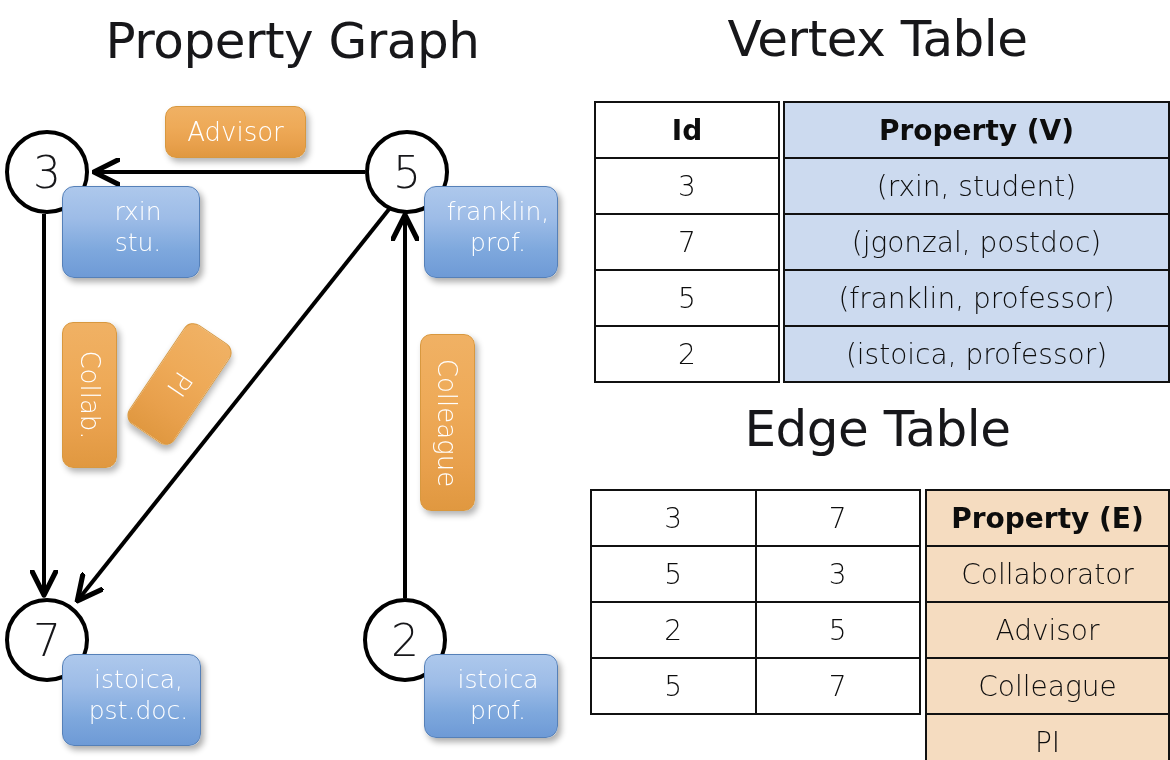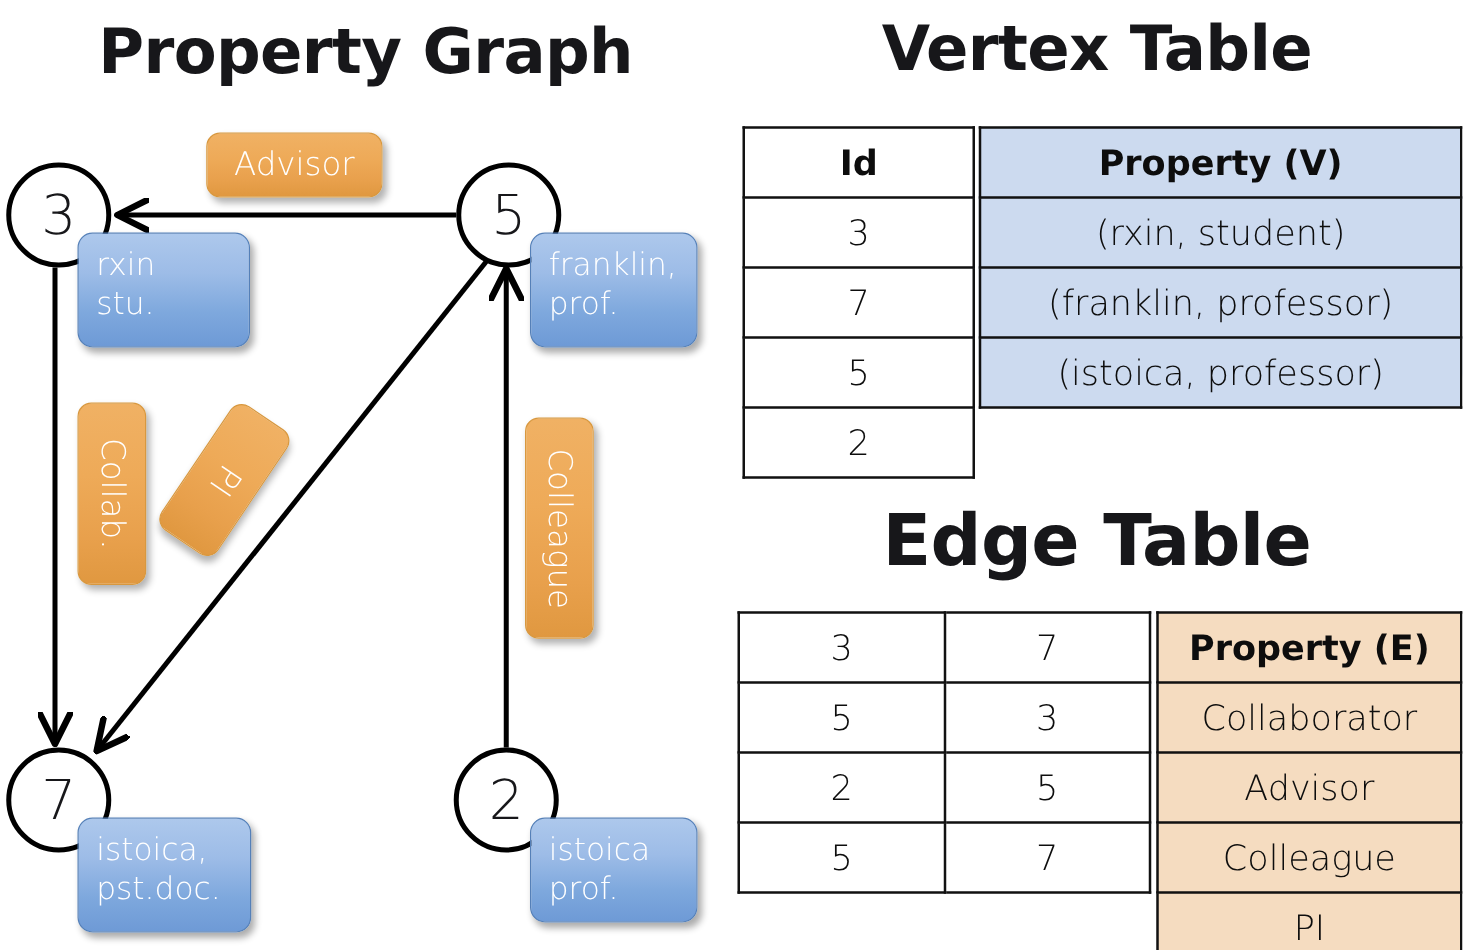--- a/index.html
+++ b/index.html
@@ -14,28 +14,28 @@
     color: #111111;
     overflow: hidden;
     position: relative;
   }
   #root { position: relative; width: 1170px; height: 760px; }
 
   
   .title {
     position: absolute;
     font-family: "DejaVu Sans", sans-serif;
-    font-weight: 700;
+    font-weight: 400;
     color: #17171a;
     white-space: nowrap;
     letter-spacing: -0.5px;
   }
   #title-property-graph { left: 0px; top: 12px; width: 585px; text-align: center; font-size: 50px; }
   #title-vertex-table   { left: 585px; top: 10px; width: 585px; text-align: center; font-size: 50px; }
-  #title-edge-table     { left: 585px; top: 400px; width: 585px; text-align: center; font-size: 57px; }
+  #title-edge-table     { left: 585px; top: 400px; width: 585px; text-align: center; font-size: 50px; }
 
   
   #graph-panel { position: absolute; left: 0; top: 0; width: 585px; height: 760px; }
   #graph-edges { position: absolute; left: 0; top: 0; width: 585px; height: 760px; }
 
   .node {
     position: absolute;
     width: 84px; height: 84px;
     border: 4px solid #000;
     border-radius: 50%;
@@ -61,20 +61,21 @@
     background: linear-gradient(to bottom, #adc8ec 0%, #9dbce7 35%, #7ea8dd 70%, #6e9ad6 100%);
     box-shadow: 3px 4px 6px rgba(0,0,0,0.33);
     color: #ffffff;
     font-family: "DejaVu Sans", sans-serif;
     font-weight: 300;
     font-size: 25px;
     line-height: 1.22;
     padding: 10px 0 0 14px;
     box-sizing: border-box;
     z-index: 4;
+    text-align: center;
   }
   #vprop-rxin     { left: 62px;  top: 186px; width: 138px; height: 92px; }
   #vprop-franklin { left: 424px; top: 186px; width: 134px; height: 92px; }
   #vprop-jgonzal  { left: 62px;  top: 654px; width: 139px; height: 92px; }
   #vprop-istoica  { left: 424px; top: 654px; width: 134px; height: 84px; }
 
   
   .elabel {
     position: absolute;
     border-radius: 11px;
@@ -218,20 +219,23 @@
 
   <table class="tbl" id="vertex-prop-table">
     <tbody>
         <tr>
       <th>Property (V)</th>
     </tr>
     <tr>
       <td>(rxin, student)</td>
     </tr>
     <tr>
+      <td>(jgonzal, postdoc)</td>
+    </tr>
+    <tr>
       <td>(franklin, professor)</td>
     </tr>
     <tr>
       <td>(istoica, professor)</td>
     </tr>
   </tbody>
     </table>
 
   <table class="tbl" id="edge-ids-table">
     <tbody>

